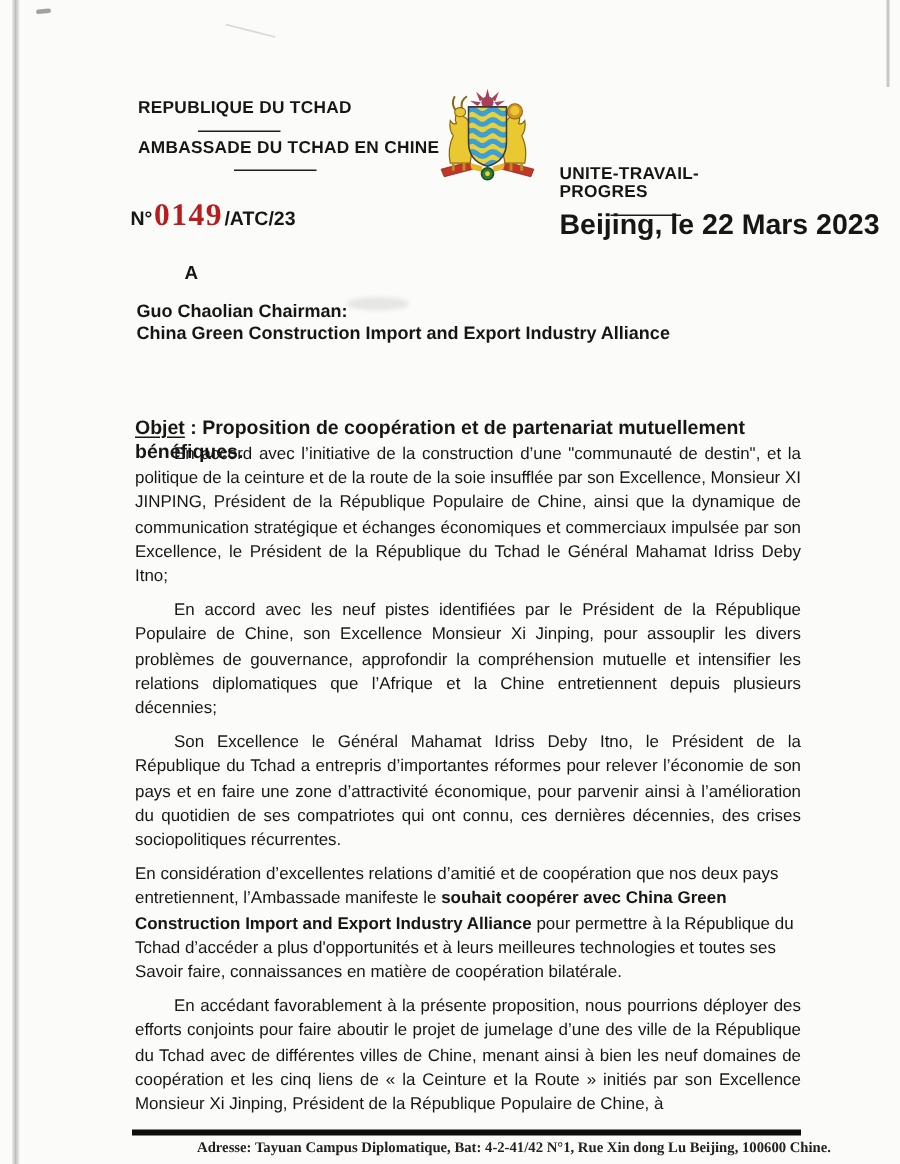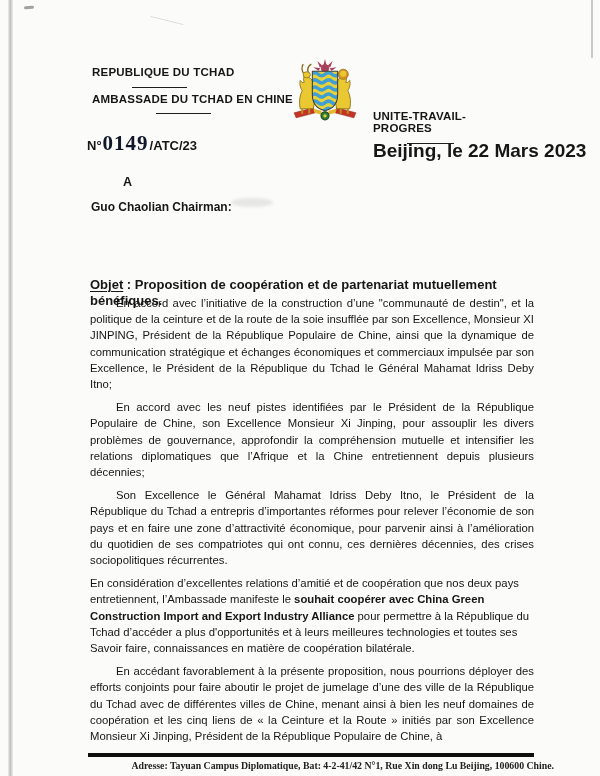--- a/index.html
+++ b/index.html
@@ -39,21 +39,21 @@
   .hdr-left .rule1 { width: 55px; border: 0; border-top: 1.6px solid #1d1d1d; margin: 9px 0 5px 40px; }
   .hdr-left .rule2 { width: 55px; border: 0; border-top: 1.6px solid #1d1d1d; margin: 8px 0 0 64px; }
   .hdr-right { position: absolute; left: 373px; top: 66px; width: 150px; font-weight: 700; font-size: 11.5px; letter-spacing: .2px; margin-top: 44px; }
   .hdr-right .rule { width: 47px; border: 0; border-top: 1.6px solid #1d1d1d; margin: 9px 0 0 34px; }
   .emblem { position: absolute; left: 287px; top: 56px; width: 76px; height: 69px; }
   
   .ref { position: absolute; left: 87px; top: 131px; display: flex; align-items: baseline; }
   .ref .pre, .ref .suf { font-weight: 700; font-size: 13px; }
   .ref .num {
     font-family: "Liberation Serif", serif; font-weight: 700;
-    font-size: 21px; color: #0f172a; letter-spacing: 1px; margin: 0 1px;
+    font-size: 21px; color: #b91c1c; letter-spacing: 1px; margin: 0 1px;
   }
   .dateline { position: absolute; left: 373px; top: 140px; font-weight: 700; font-size: 19px; }
   
   .salutation { position: absolute; left: 123px; top: 175px; font-weight: 700; font-size: 12.5px; }
   .recipient { position: absolute; left: 91px; top: 200px; font-weight: 700; font-size: 12px; line-height: 14.5px; }
   
   .subject { position: absolute; left: 90px; top: 237px; width: 432px; font-weight: 700; font-size: 13px; line-height: 15.5px; margin-top: 40px; }
   .subject .obj-label { text-decoration: underline; text-underline-offset: 2px; }
   
   .body-text { position: absolute; left: 90px; top: 295px; width: 444px; font-size: 11.3px; line-height: 16.2px; }
@@ -146,20 +146,21 @@
     <span class="pre">N°</span>
     <span class="num">0149</span>
     <span class="suf">/ATC/23</span>
   </div>
 
   <div class="dateline">Beijing, le 22 Mars 2023</div>
 
   <div class="salutation">A</div>
   <div class="recipient">
     <div>Guo Chaolian Chairman:</div>
+    <div>China Green Construction Import and Export Industry Alliance</div>
   </div>
 
   <div class="subject">
     <span class="obj-label">Objet</span><span> : Proposition de coopération et de partenariat mutuellement bénéfiques.</span>
   </div>
 
   <div class="body-text">
     <p>En accord avec l’initiative de la construction d’une "communauté de destin", et la politique de la ceinture et de la route de la soie insufflée par son Excellence, Monsieur XI JINPING, Président de la République Populaire de Chine, ainsi que la dynamique de communication stratégique et échanges économiques et commerciaux impulsée par son Excellence, le Président de la République du Tchad le Général Mahamat Idriss Deby Itno;</p>
     <p>En accord avec les neuf pistes identifiées par le Président de la République Populaire de Chine, son Excellence Monsieur Xi Jinping, pour assouplir les divers problèmes de gouvernance, approfondir la compréhension mutuelle et intensifier les relations diplomatiques que l’Afrique et la Chine entretiennent depuis plusieurs décennies;</p>
     <p>Son Excellence le Général Mahamat Idriss Deby Itno, le Président de la République du Tchad a entrepris d’importantes réformes pour relever l’économie de son pays et en faire une zone d’attractivité économique, pour parvenir ainsi à l’amélioration du quotidien de ses compatriotes qui ont connu, ces dernières décennies, des crises sociopolitiques récurrentes.</p>

